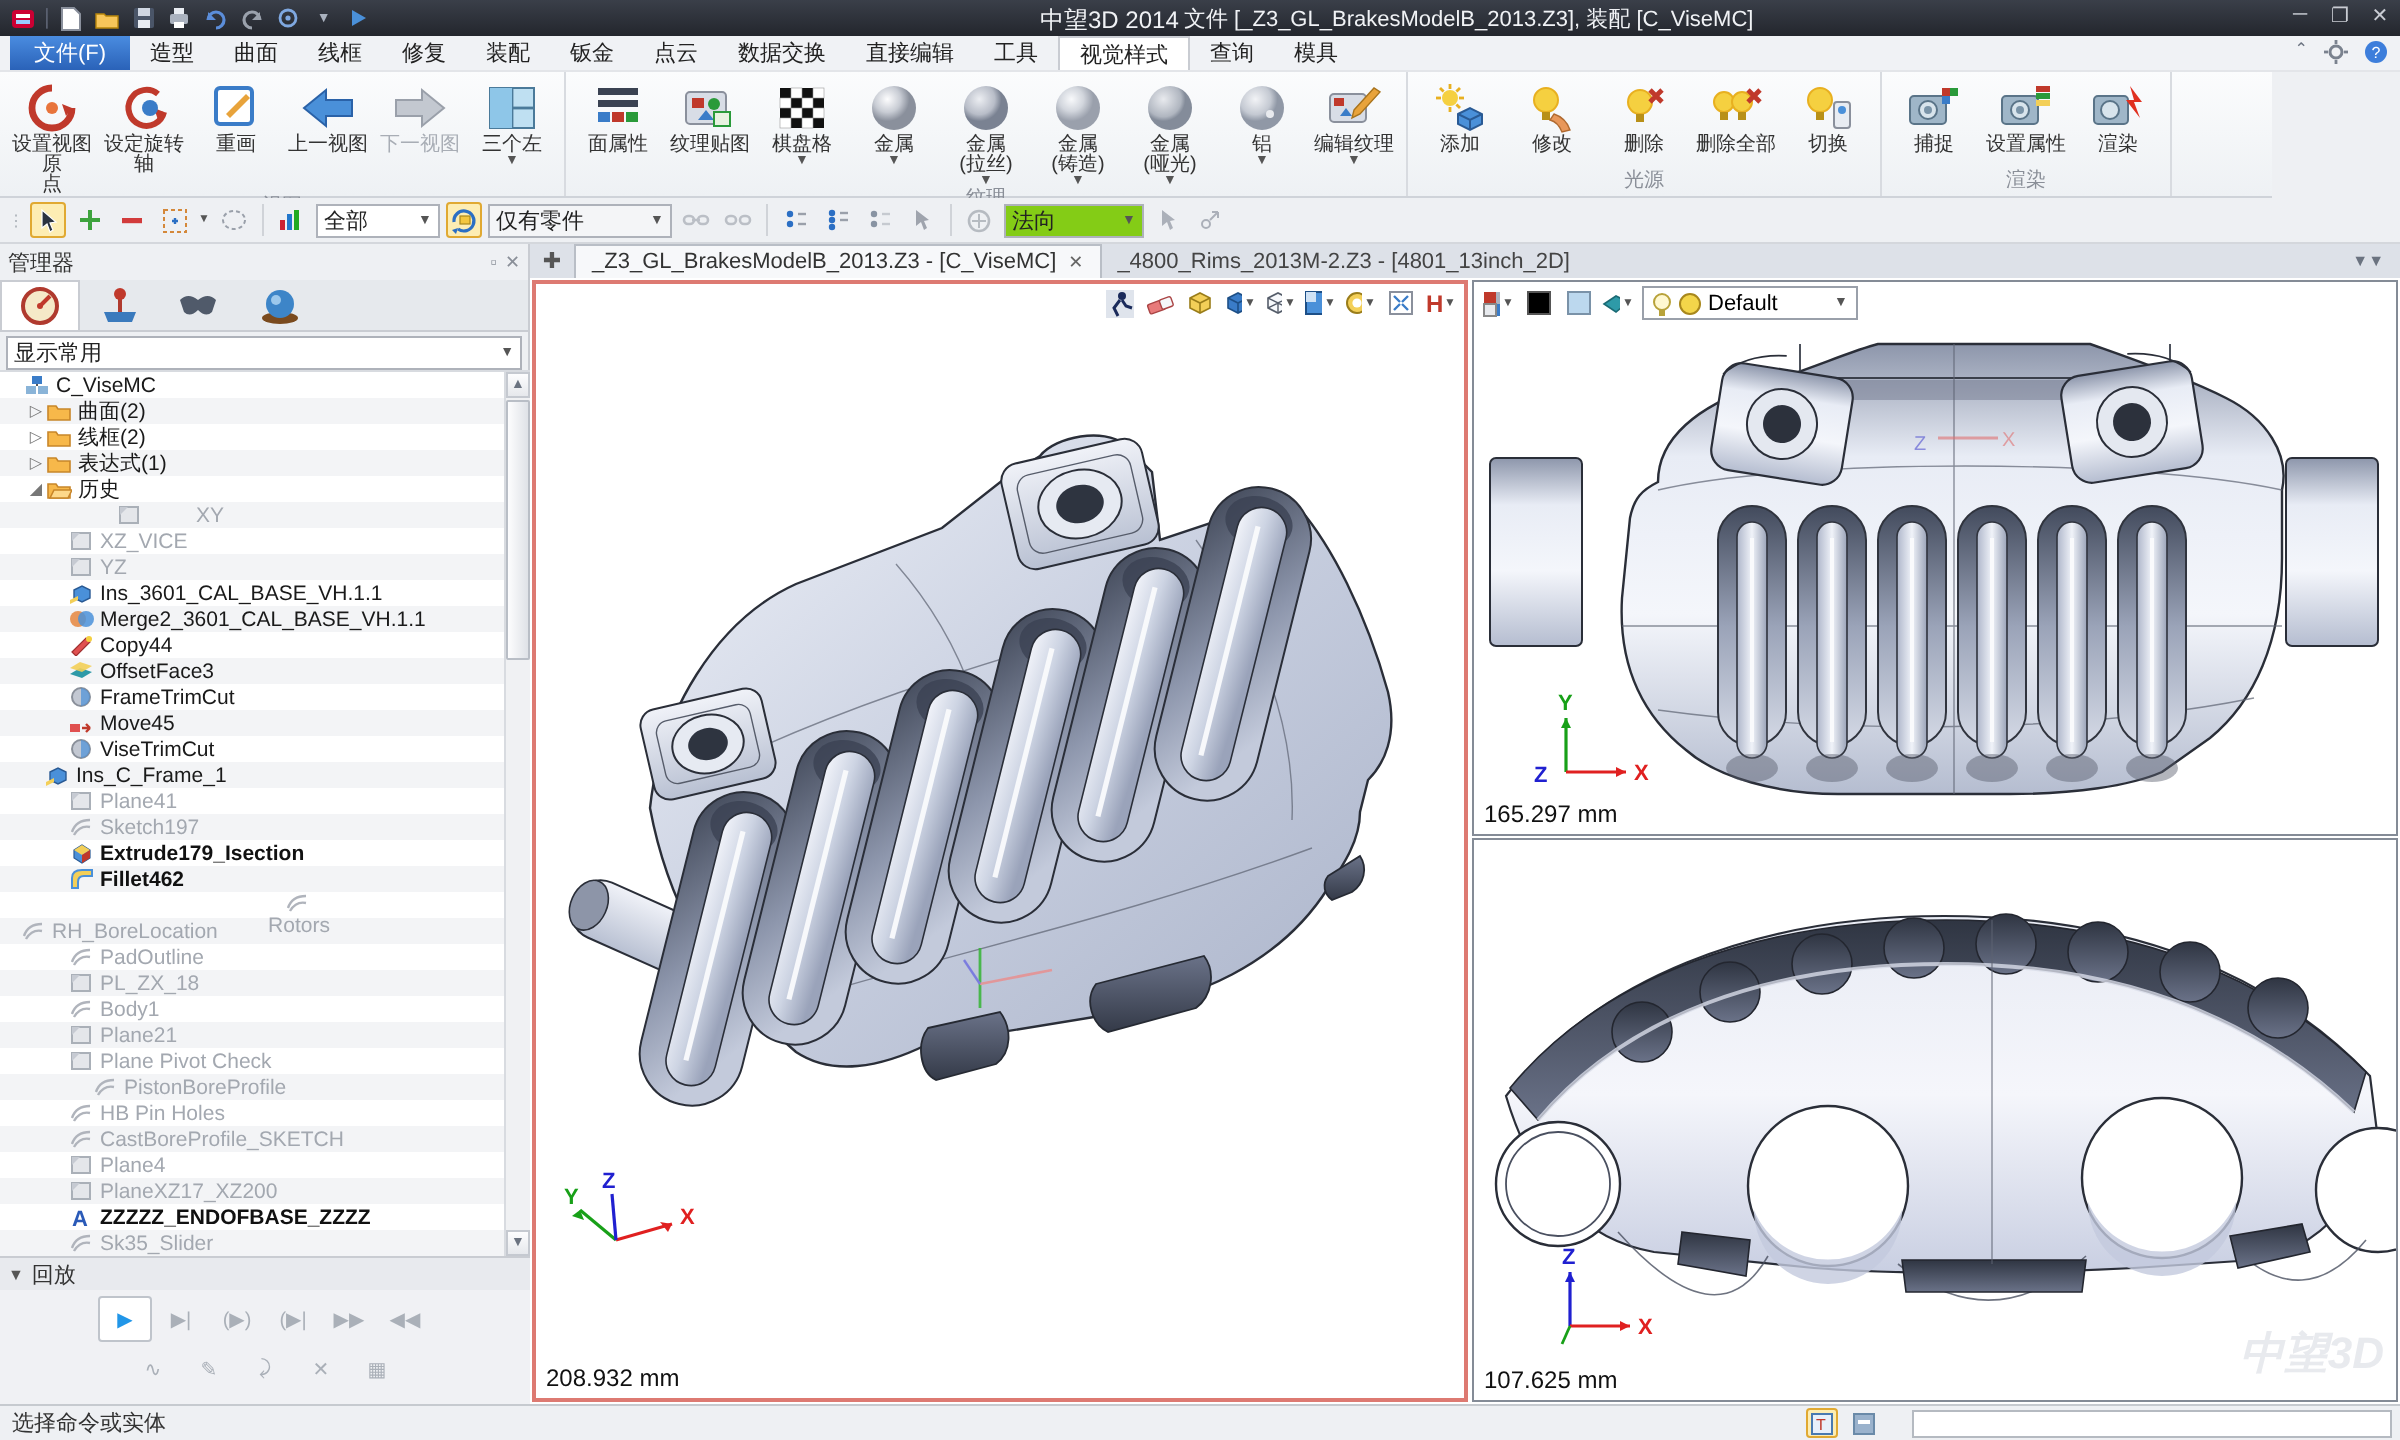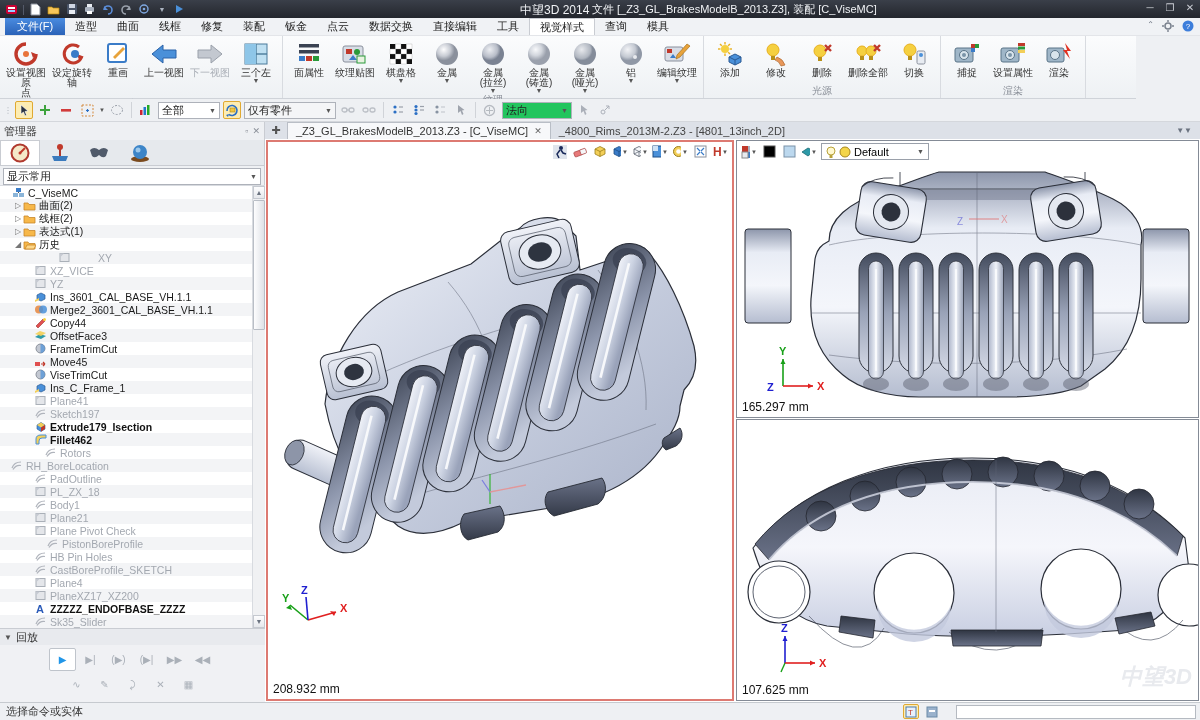--- a/index.html
+++ b/index.html
@@ -634,21 +634,21 @@
           <path d="M2,1 L2,9 L4.5,7 L6,11 L7.5,10 L6,6.5 L8.5,6 z" fill="#6b7280"></path>
         </svg>
       </span>
   <span class="sep"></span>
   <span class="si">
         <svg width="13" height="13" opacity="0.55">
           <circle cx="6.5" cy="6.5" r="5" fill="none" stroke="#8a909a" stroke-width="1.3"></circle>
           <path d="M3,6.5 L10,6.5 M6.5,3 L6.5,10" stroke="#8a909a"></path>
         </svg>
       </span>
-  <div class="combo" style="width:70px;background:#22c55e;">
+  <div class="combo" style="width:70px;background:#84cc16;">
         <span class="cv">法向</span>
         <span class="ca">▼</span>
       </div>
   <span class="si">
         <svg width="10" height="12" opacity="0.5">
           <path d="M2,1 L2,9 L4.5,7 L6,11 L7.5,10 L6,6.5 L8.5,6 z" fill="#6b7280"></path>
         </svg>
       </span>
   <span class="si">
         <svg width="12" height="12" opacity="0.5">
@@ -842,21 +842,21 @@
           <div class="trow" style="padding-left: 24px;">
             <span class="exp"></span>
             <span class="ti">
               <svg width="13" height="11">
                 <circle cx="6.5" cy="5.5" r="4.5" fill="#c3c8d2" stroke="#8a909a"></circle>
                 <path d="M6.5,1 a4.5,4.5 0 0 1 0,9 z" fill="#4a90d9" opacity="0.7"></path>
               </svg>
             </span>
             <span class="tl">ViseTrimCut</span>
           </div>
-          <div class="trow" style="padding-left: 24px;">
+          <div class="trow" style="padding-left: 12px;">
             <span class="exp"></span>
             <span class="ti">
               <svg width="13" height="11">
                 <path d="M3,4 L7,2 L11,4 L11,8 L7,10 L3,8 z" fill="#4a90d9" stroke="#2a5a94" stroke-width="0.7"></path>
                 <path d="M1,9 l4,-2 v2 l-4,2 z" fill="#f3cf58"></path>
               </svg>
             </span>
             <span class="tl">Ins_C_Frame_1</span>
           </div>
           <div class="trow gray" style="padding-left: 24px;">
@@ -891,21 +891,21 @@
           </div>
           <div class="trow bold" style="padding-left: 24px;">
             <span class="exp"></span>
             <span class="ti">
               <svg width="13" height="11">
                 <path d="M2,10 L2,5 Q2,1 7,1 L12,1 L12,4 L8,4 Q5,4 5,7 L5,10 z" fill="#f3cf58" stroke="#4a90d9" stroke-width="1"></path>
               </svg>
             </span>
             <span class="tl">Fillet462</span>
           </div>
-          <div class="trow gray" style="padding-left: 34px;">
+          <div class="trow gray" style="padding-left: 34px; flex-direction: column;">
             <span class="exp"></span>
             <span class="ti">
               <svg width="13" height="11">
                 <path d="M2,8 q2,-6 9,-6 M3,9.5 q3,-5 8,-4" fill="none" stroke="#b0b4bc" stroke-width="1.2"></path>
               </svg>
             </span>
             <span class="tl">Rotors</span>
           </div>
           <div class="trow gray" style="">
             <span class="exp"></span>

